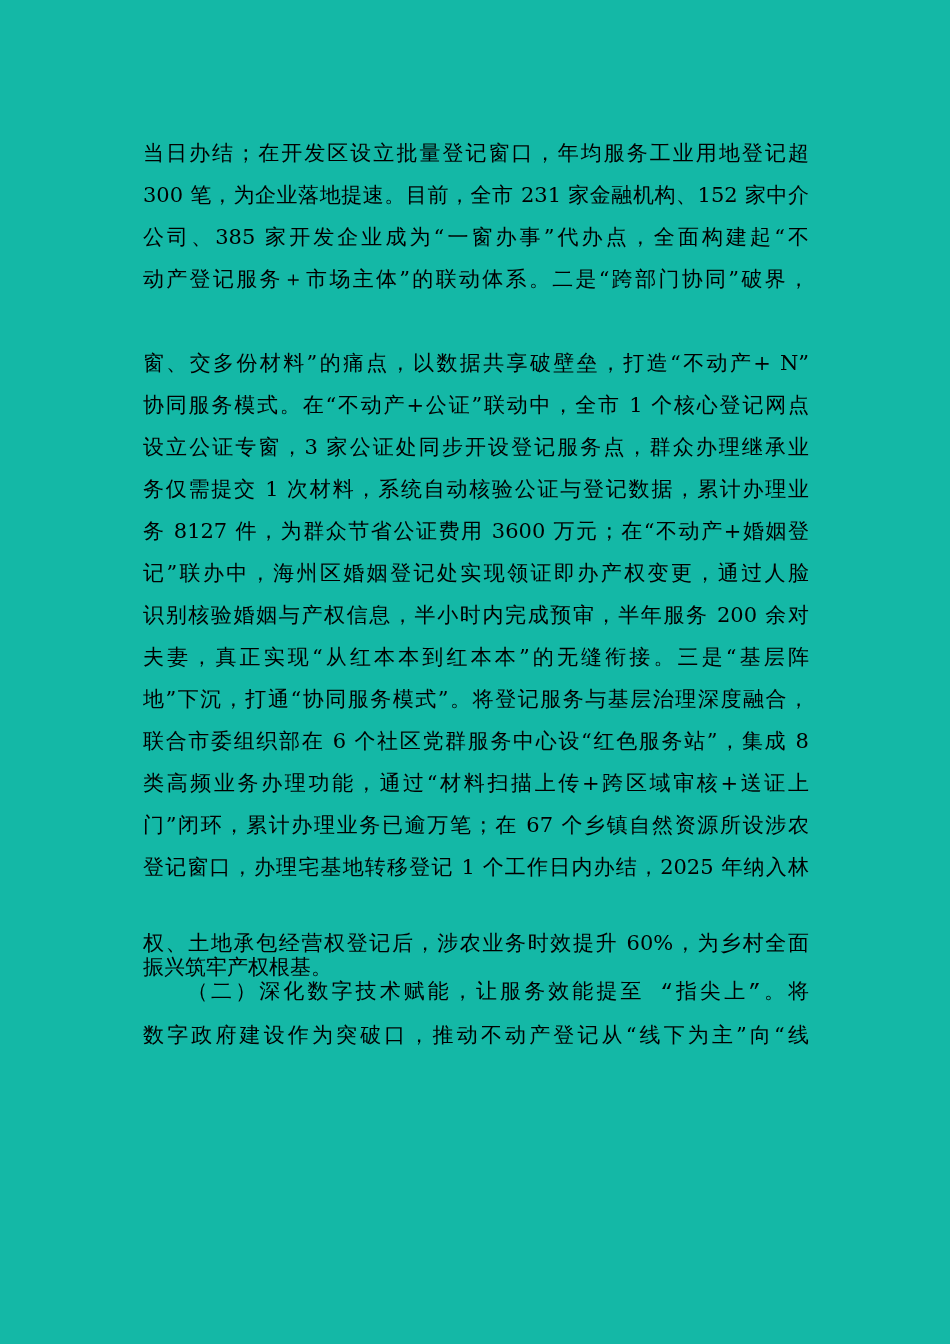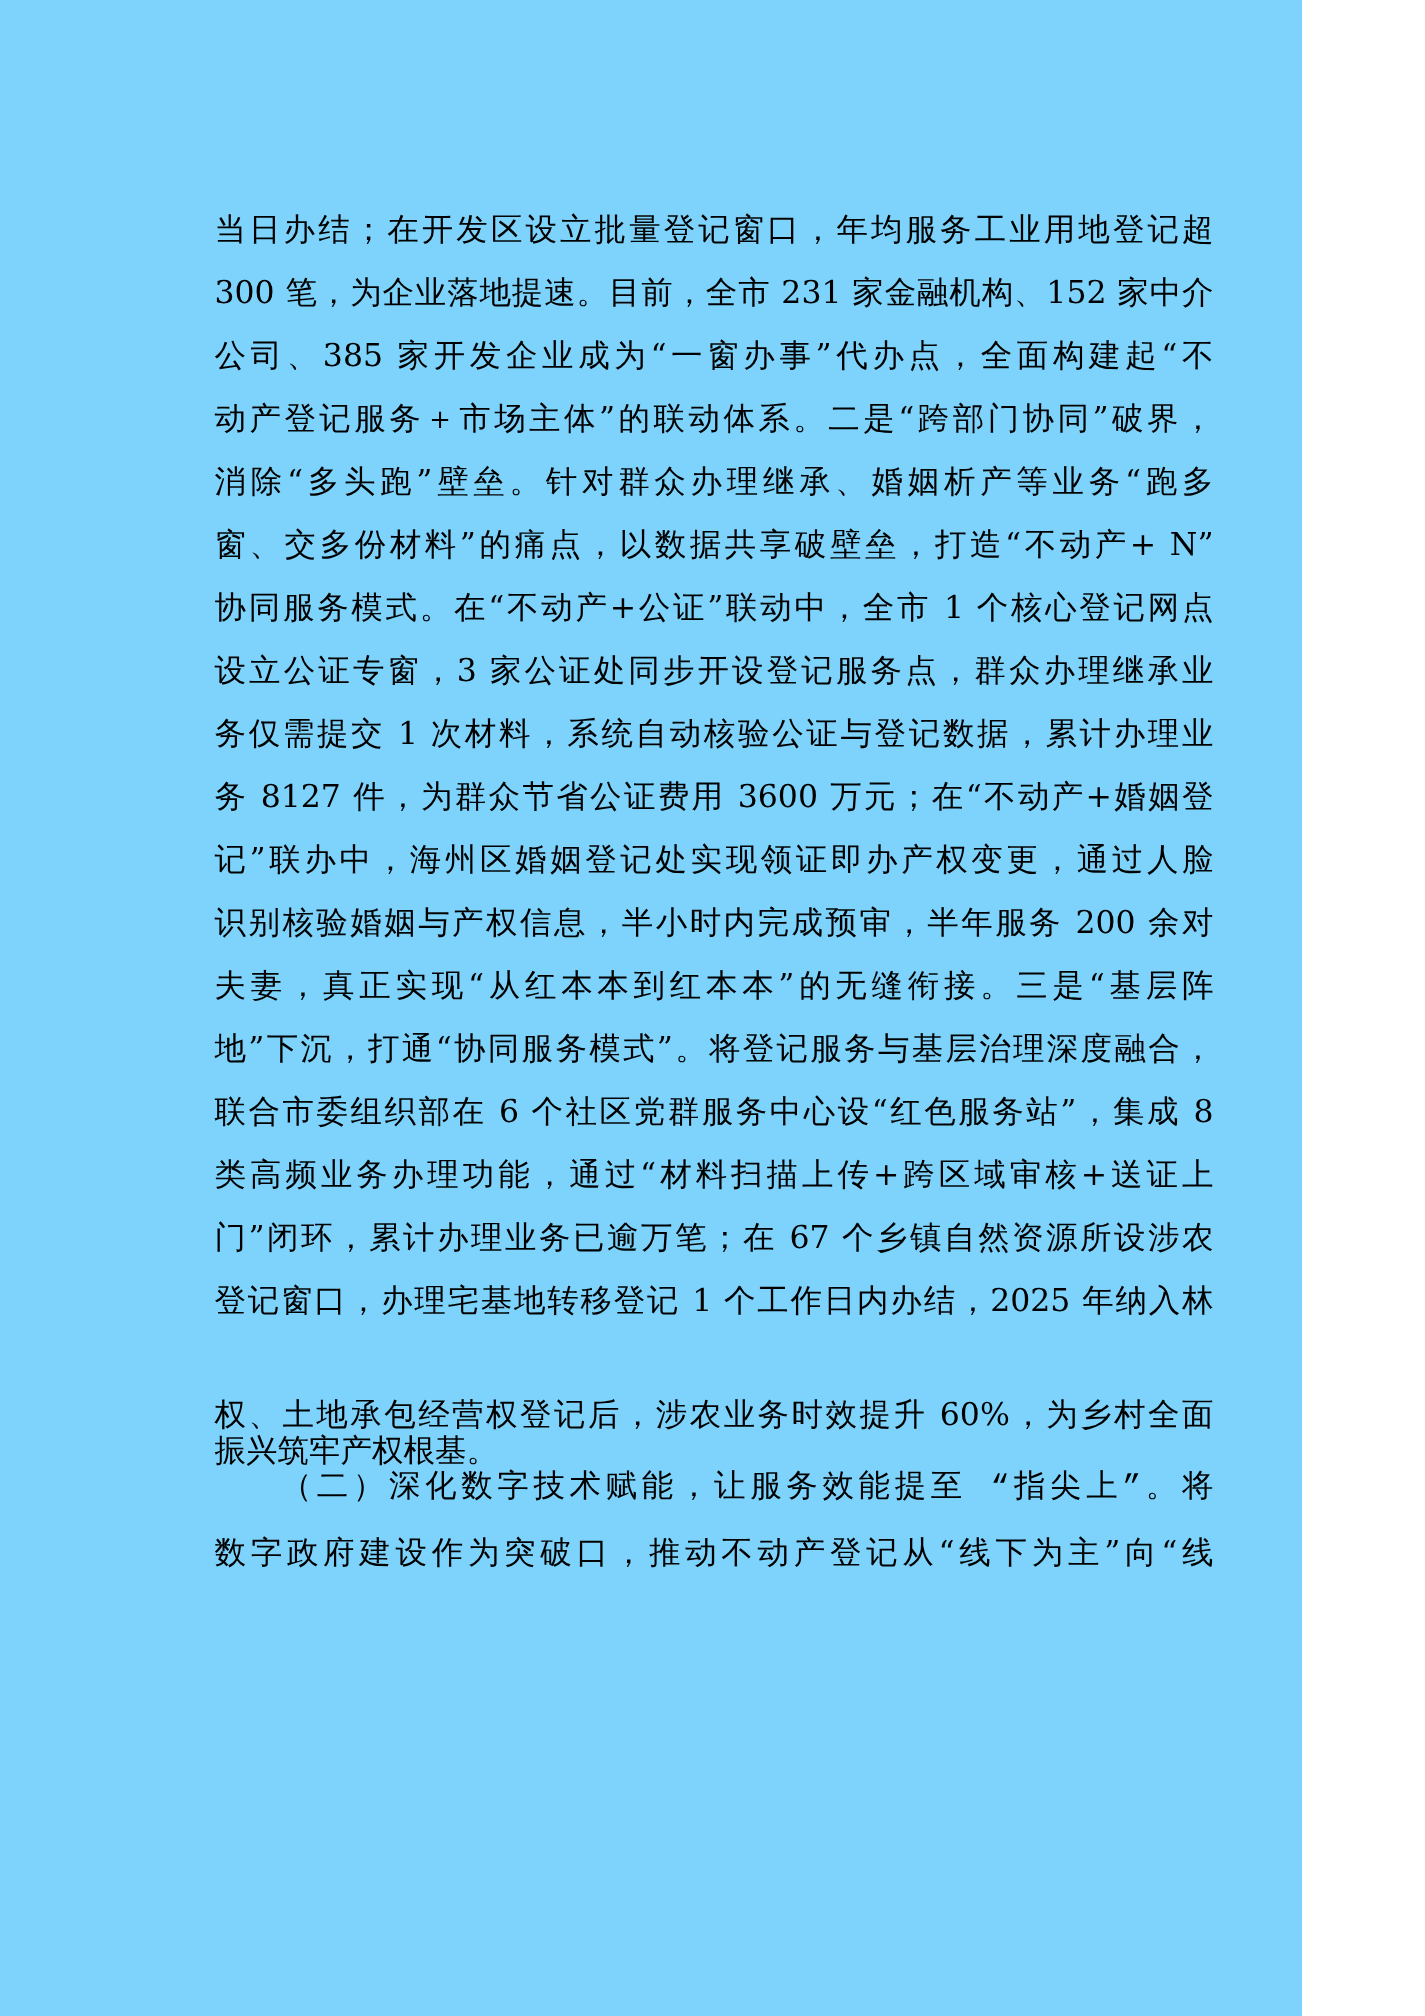--- a/index.html
+++ b/index.html
@@ -12,23 +12,23 @@
       height: 1344px;
       position: relative;
       overflow: hidden;
       font-family: "DejaVu Serif", "Liberation Serif", serif;
       color: #000000;
     }
     .page {
       position: absolute;
       left: 0;
       top: 0;
-      width: 868px;
+      width: 950px;
       height: 1344px;
-      background: #7dd3fc;
+      background: #14b8a6;
     }
     .line {
       position: absolute;
       left: 143px;
       width: 666px;
       height: 30px;
       font-size: 21px;
       line-height: 30px;
       white-space: nowrap;
       text-align: justify;
@@ -48,21 +48,20 @@
   </style>
 </head>
 <body>
 
 <div class="page">
 
   <div class="line" style="top:138px">当日办结；在开发区设立批量登记窗口，年均服务工业用地登记超</div>
   <div class="line" style="top:180px">300 笔，为企业落地提速。目前，全市 231 家金融机构、152 家中介</div>
   <div class="line" style="top:222px">公司、385 家开发企业成为“一窗办事”代办点，全面构建起“不</div>
   <div class="line" style="top:264px">动产登记服务＋市场主体”的联动体系。二是“跨部门协同”破界，</div>
-  <div class="line" style="top:306px">消除“多头跑”壁垒。针对群众办理继承、婚姻析产等业务“跑多</div>
   <div class="line" style="top:348px">窗、交多份材料”的痛点，以数据共享破壁垒，打造“不动产+ N”</div>
   <div class="line" style="top:390px">协同服务模式。在“不动产+公证”联动中，全市 1 个核心登记网点</div>
   <div class="line" style="top:432px">设立公证专窗，3 家公证处同步开设登记服务点，群众办理继承业</div>
   <div class="line" style="top:474px">务仅需提交 1 次材料，系统自动核验公证与登记数据，累计办理业</div>
   <div class="line" style="top:516px">务 8127 件，为群众节省公证费用 3600 万元；在“不动产+婚姻登</div>
   <div class="line" style="top:558px">记”联办中，海州区婚姻登记处实现领证即办产权变更，通过人脸</div>
   <div class="line" style="top:600px">识别核验婚姻与产权信息，半小时内完成预审，半年服务 200 余对</div>
   <div class="line" style="top:642px">夫妻，真正实现“从红本本到红本本”的无缝衔接。三是“基层阵</div>
   <div class="line" style="top:684px">地”下沉，打通“协同服务模式”。将登记服务与基层治理深度融合，</div>
   <div class="line" style="top:726px">联合市委组织部在 6 个社区党群服务中心设“红色服务站”，集成 8</div>

